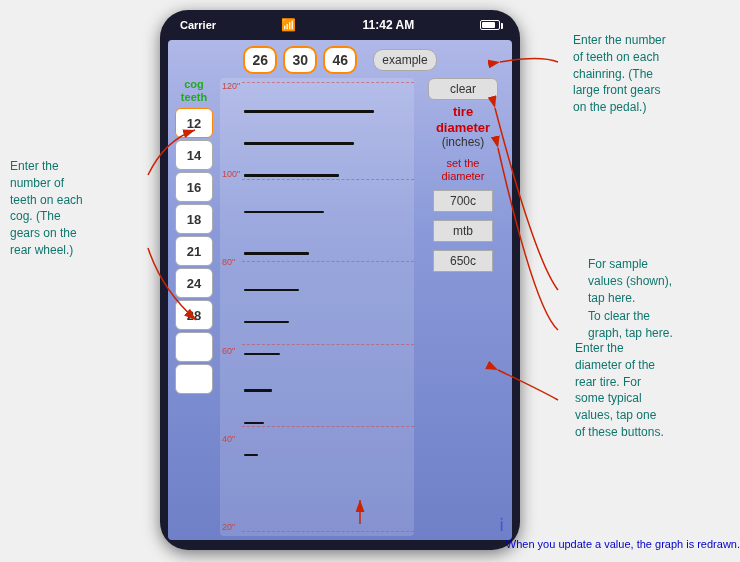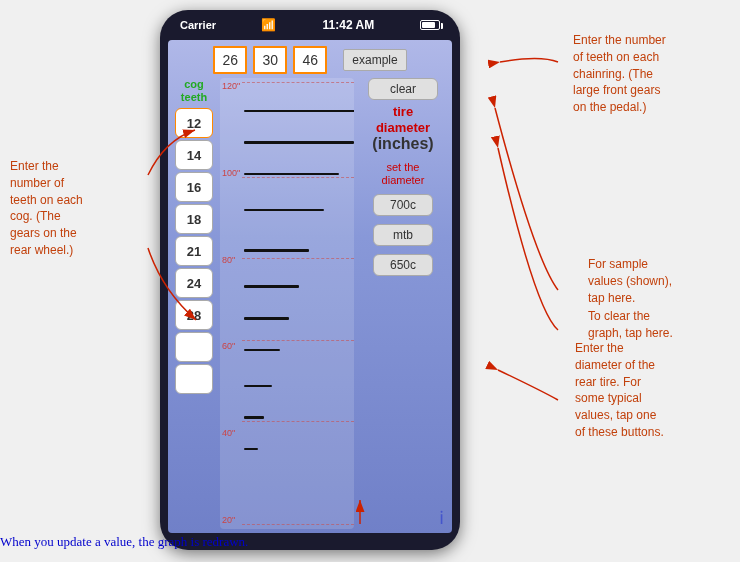--- a/index.html
+++ b/index.html
@@ -10,25 +10,25 @@
       height: 562px;
       overflow: hidden;
       position: relative;
     }
 
     
     .phone-frame {
       position: absolute;
       left: 160px;
       top: 10px;
-      width: 300px;
+      width: 360px;
       height: 540px;
       background: #1a1a2e;
       border-radius: 28px;
-      padding: 30px 8px 17px 8px;
+      padding: 30px 8px 10px 8px;
       box-shadow: 0 4px 16px rgba(0,0,0,0.5);
     }
 
     .phone-status-bar {
       position: absolute;
       top: 8px;
       left: 0; right: 0;
       display: flex;
       justify-content: space-between;
       align-items: center;
@@ -88,33 +88,33 @@
     }
     .chainring-inputs {
       display: flex;
       justify-content: center;
       align-items: center;
       gap: 6px;
     }
     .chainring-input-box {
       background: #fff;
       border: 2px solid #ff8800;
-      border-radius: 1px;
+      border-radius: 10px;
       width: 34px;
       height: 28px;
       text-align: center;
       font-size: 14px;
-      font-weight: normal;
+      font-weight: bold;
       color: #333;
       display: flex; align-items: center; justify-content: center;
     }
     .btn-example {
       background: #e0e0e0;
       border: 1.5px solid #aaa;
-      border-radius: 2px;
+      border-radius: 10px;
       padding: 3px 8px;
       font-size: 12px;
       color: #333;
       cursor: pointer;
       margin-left: 10px;
     }
 
     
     .main-content {
       display: flex;
@@ -225,35 +225,35 @@
       height: 32px;
       margin: 3px auto;
       font-size: 16px;
       font-weight: bold;
       color: #333;
       display: flex; align-items: center; justify-content: center;
       cursor: pointer;
     }
     .tire-unit {
       color: #333;
-      font-size: 16px;
-      font-weight: bold;
+      font-size: 12px;
+      font-weight: normal;
     }
     .set-diameter-label {
       color: #cc0000;
       font-size: 11px;
       font-weight: normal;
       text-align: center;
       line-height: 1.2;
       margin-top: 4px;
     }
     .diameter-btn {
       background: #e0e0e0;
       border: 1.5px solid #aaa;
-      border-radius: 6px;
+      border-radius: 0;
       padding: 3px 0;
       font-size: 12px;
       color: #333;
       cursor: pointer;
       width: 60px;
       text-align: center;
       margin: 2px auto;
       display: block;
     }
     .info-icon {
@@ -261,39 +261,38 @@
       color: #4455cc;
       font-size: 18px;
       cursor: pointer;
       align-self: flex-end;
       margin-right: 4px;
     }
 
     
     .annotation {
       position: absolute;
-      color: #c2410c;
+      color: #0f766e;
       font-size: 12px;
       line-height: 1.4;
     }
 
     .arrow-svg {
       position: absolute;
       pointer-events: none;
     }
 
     
     .bottom-annotation {
       position: absolute;
       bottom: 12px;
       left: 0; right: 0;
-      text-align: left;
+      text-align: right;
       color: #0000cc;
-      font-size: 13px;
-      font-family: Liberation Serif, serif;
+      font-size: 11px;
     }
   </style>
 </head>
 <body>
 
 <div class="phone-frame">
   <div class="phone-status-bar">
     <span class="status-carrier">Carrier</span>
     <span style="font-size:12px;">📶</span>
     <span class="status-time">11:42 AM</span>

